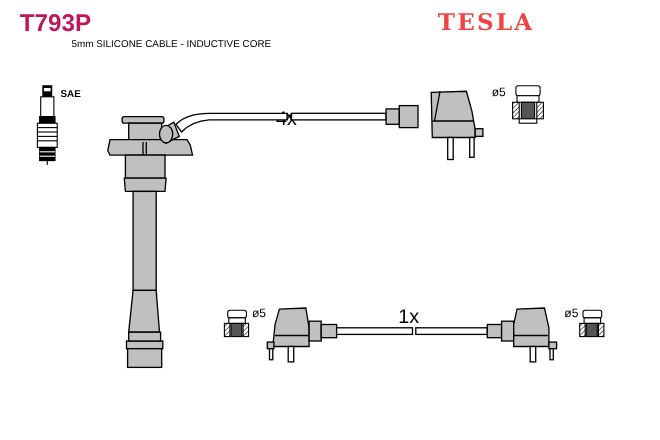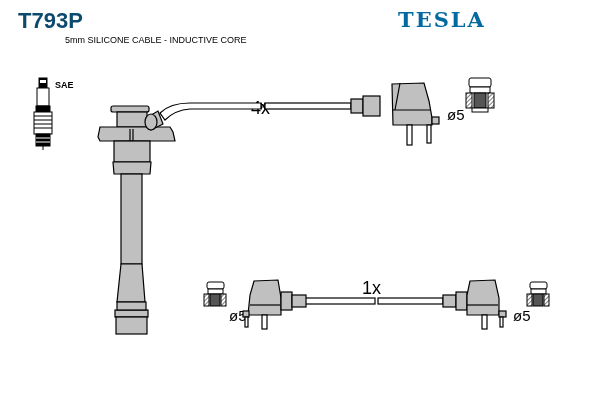--- a/index.html
+++ b/index.html
@@ -1,21 +1,21 @@
 <!DOCTYPE html>
 <html><head>
 <meta charset="utf-8">
 <style>
   html, body { margin: 0; padding: 0; background: #ffffff; }
   body { width: 600px; height: 400px; position: relative; overflow: hidden; font-family: "Liberation Sans", sans-serif; }
-  .title { position: absolute; left: 18px; top: 8px; font-size: 22px; font-weight: bold; color: #0c4a6e; letter-spacing: 0px; text-align: right; }
+  .title { position: absolute; left: 18px; top: 8px; font-size: 22px; font-weight: bold; color: #be185d; letter-spacing: 0px; text-align: right; }
   .subtitle { position: absolute; left: 18px; top: 35px; font-size: 9px; color: #000; margin-left: 47px; }
-  .brand { position: absolute; left: 398px; top: 7px; font-family: "DejaVu Serif", serif; font-size: 21px; font-weight: bold; color: #0369a1; letter-spacing: 2px; text-align: right; }
+  .brand { position: absolute; left: 398px; top: 7px; font-family: "DejaVu Serif", serif; font-size: 21px; font-weight: bold; color: #ef4444; letter-spacing: 2px; text-align: right; }
   .qty { position: absolute; font-size: 18px; color: #000; }
-  .lbl { position: absolute; font-size: 15px; color: #000; margin-top: 28px; }
+  .lbl { position: absolute; font-size: 11px; color: #000; }
   .sae { position: absolute; left: 55px; top: 80px; font-size: 9px; font-weight: bold; color: #000; }
   svg.drawing { position: absolute; left: 0; top: 0; }
 </style>
 </head>
 <body>
 
 <div class="title">T793P</div>
 <div class="subtitle">5mm SILICONE CABLE - INDUCTIVE CORE</div>
 <div class="brand">TESLA</div>
 

